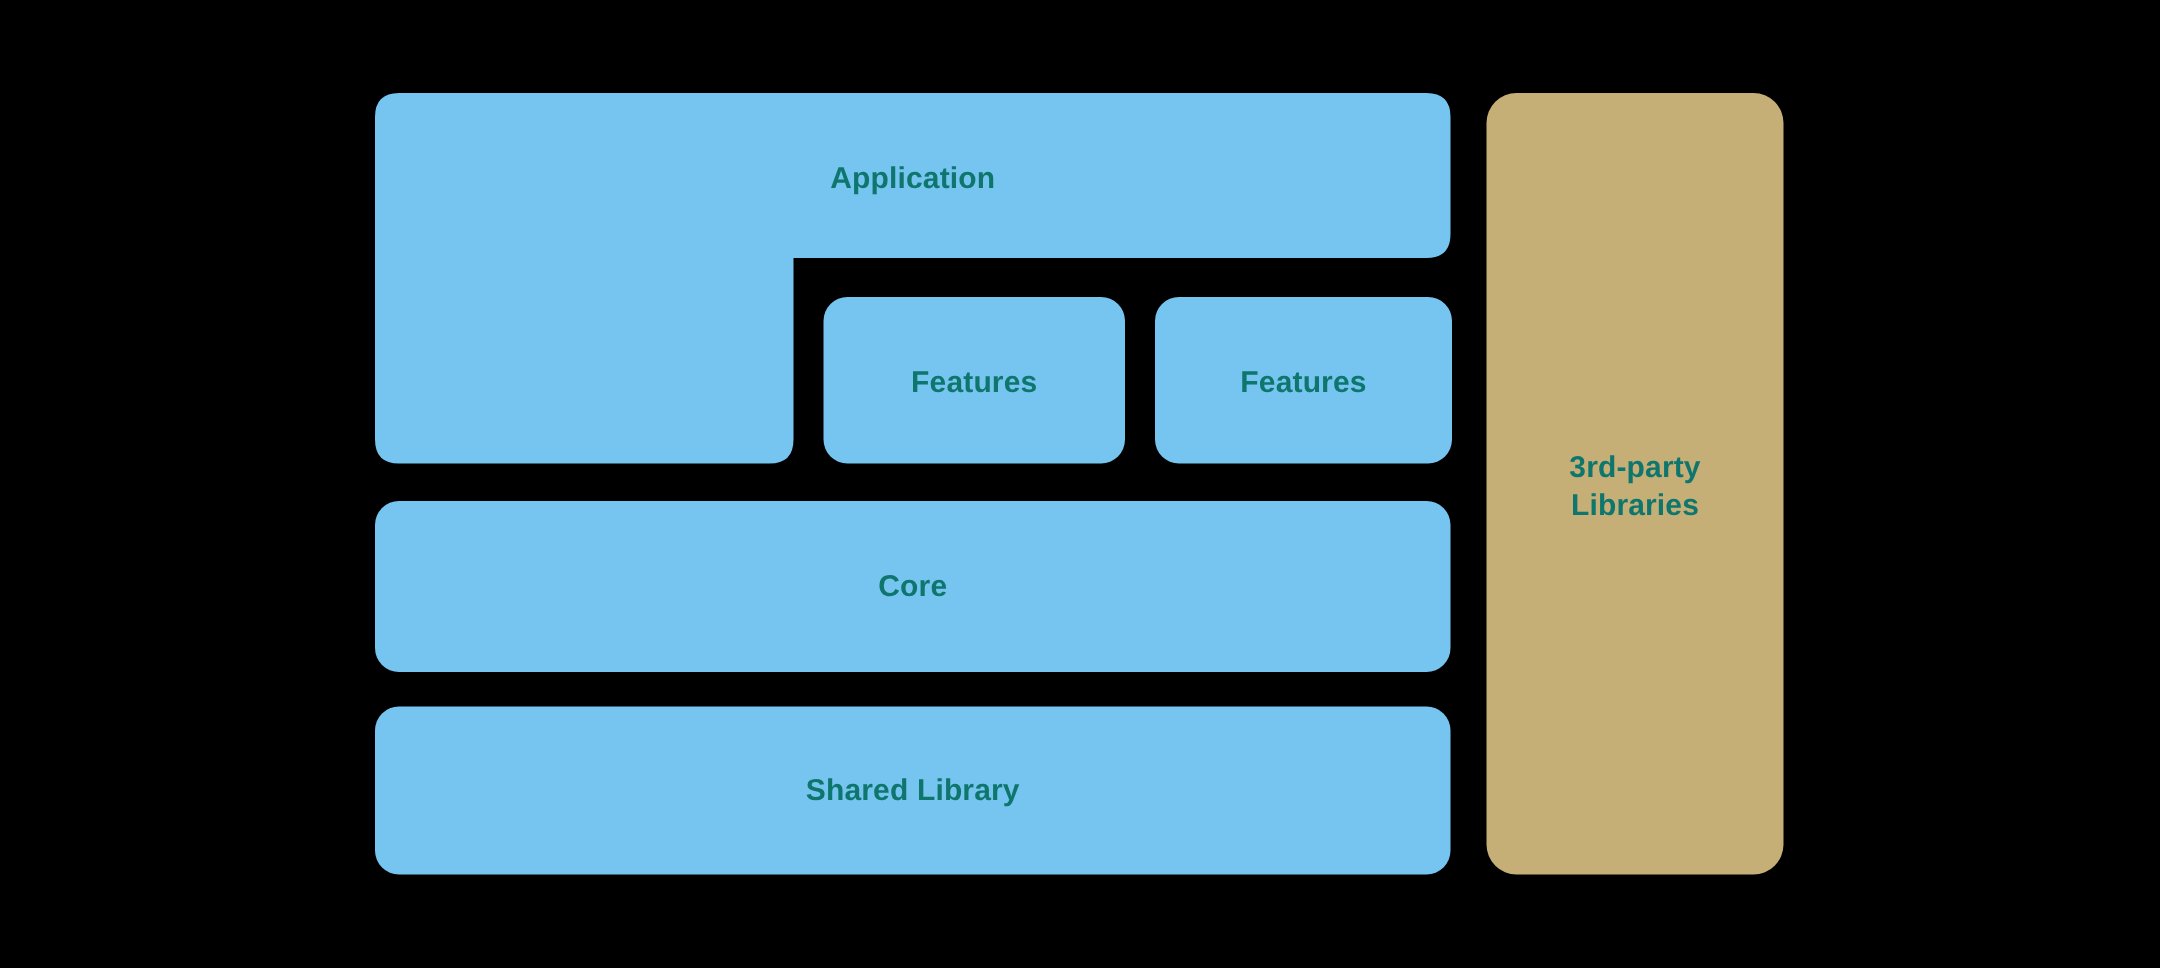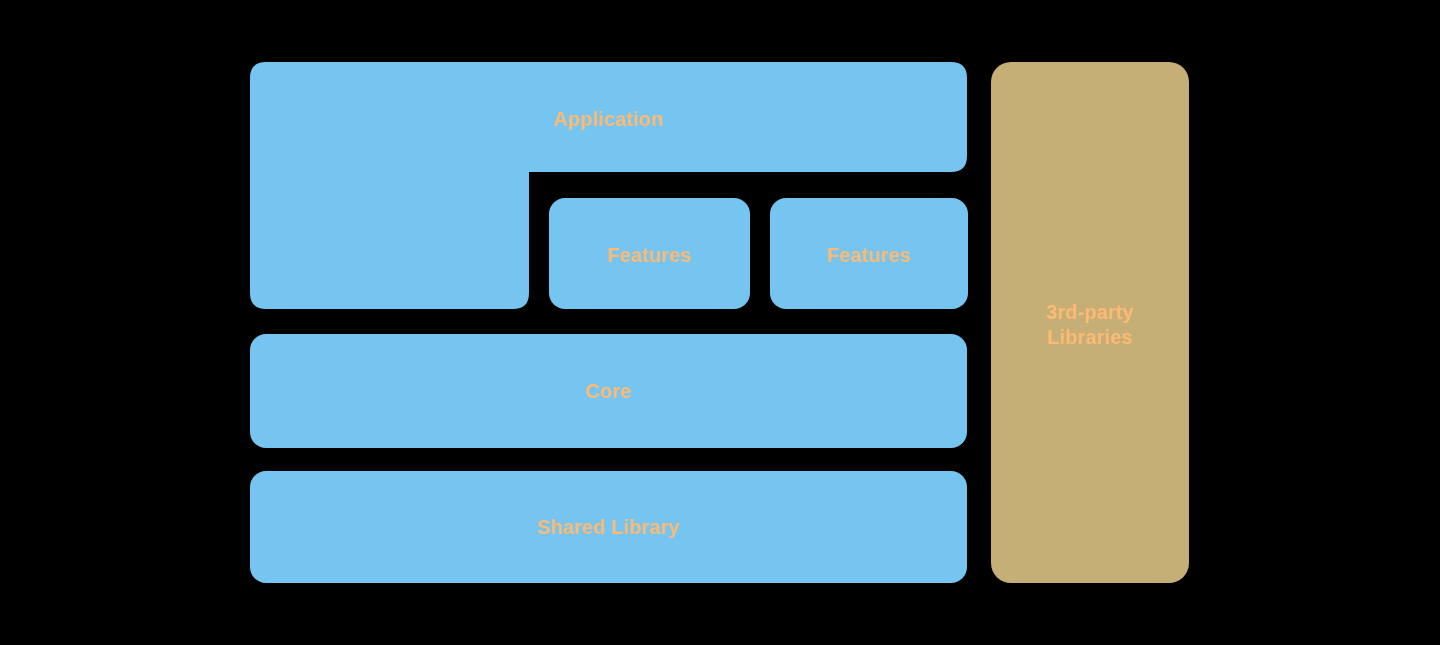--- a/index.html
+++ b/index.html
@@ -25,21 +25,21 @@
     left: 0;
     width: 1440px;
     height: 645px;
   }
   .node-label {
     position: absolute;
     display: flex;
     align-items: center;
     justify-content: center;
     text-align: center;
-    color: #fdba74;
+    color: #0f766e;
     font-weight: bold;
     font-size: 20px;
     line-height: 25px;
     letter-spacing: 0.1px;
     white-space: pre-line;
     pointer-events: none;
     user-select: none;
   }
   .hit {
     position: absolute;

